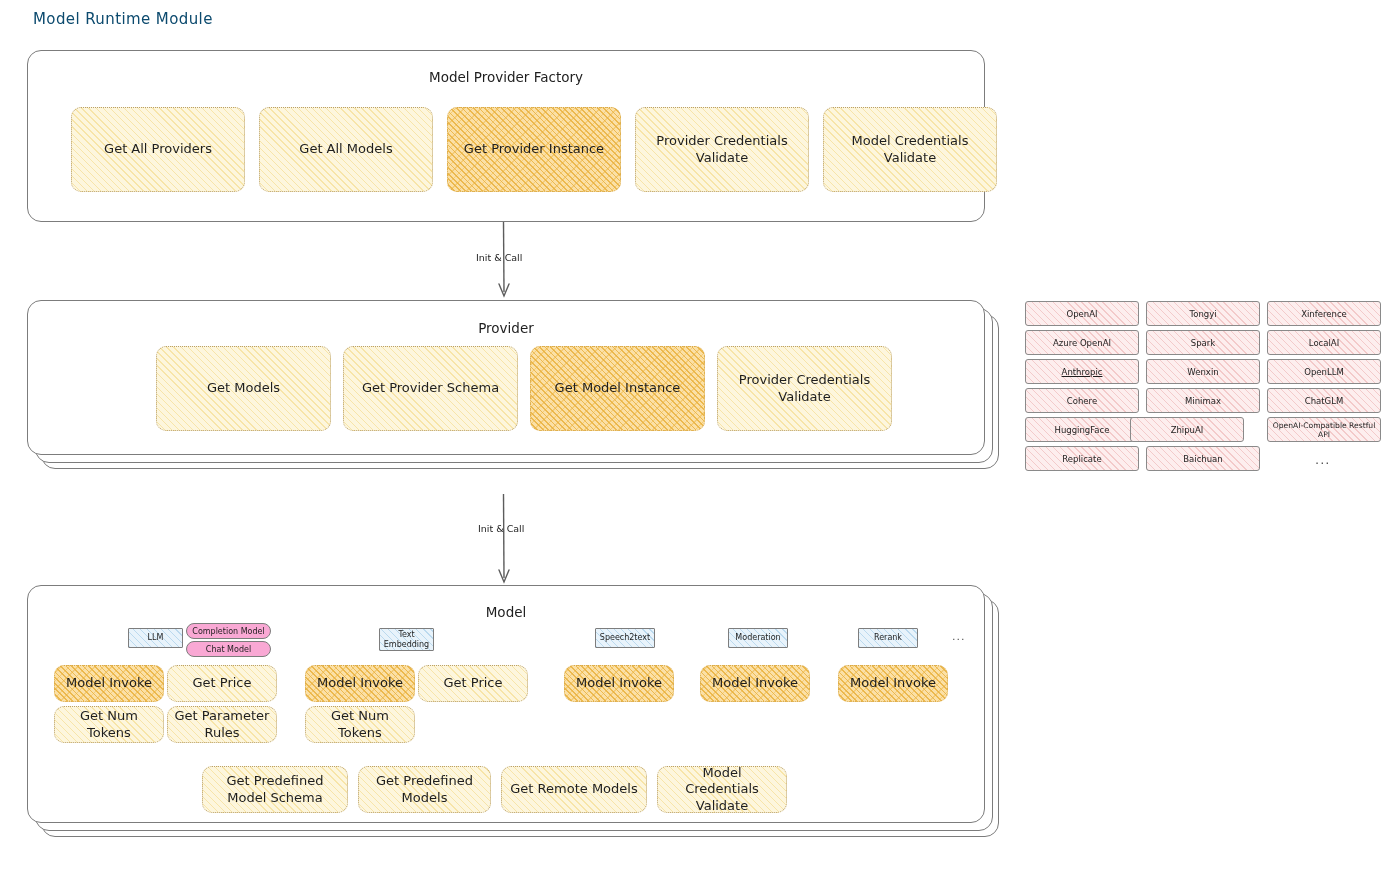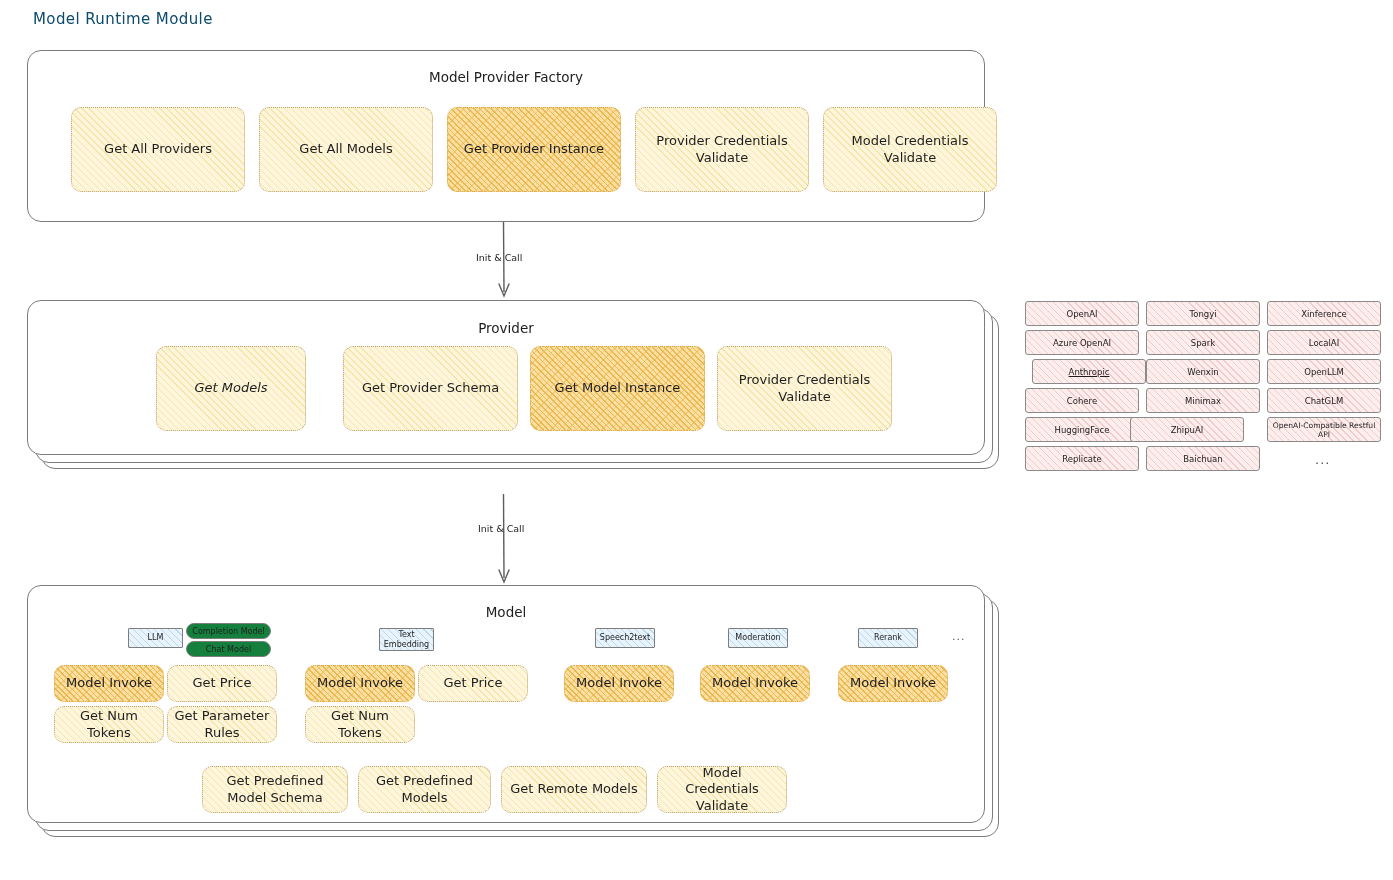--- a/index.html
+++ b/index.html
@@ -85,21 +85,21 @@
       repeating-linear-gradient(45deg, rgba(176,211,235,.8) 0 1px, transparent 1px 5px);
     display: flex; align-items: center; justify-content: center;
     font-size: 8px; line-height: 1.15; color: #1e1e1e; text-align: center;
     padding: 1px 3px;
   }
   
   .chip-white {
     position: absolute;
     border: 1.3px solid #7d7d7d;
     border-radius: 8px;
-    background: #15803d;
+    background: #f9a8d4;
     display: flex; align-items: center; justify-content: center;
     font-size: 8px; color: #1e1e1e; text-align: center;
     padding: 1px 3px;
   }
 
   .ellipsis {
     position: absolute; font-size: 13px; color: #555;
     letter-spacing: 1px;
   }
 
@@ -132,31 +132,31 @@
     <path d="M4 62 L9 74 L14 62" stroke="#5c5c5c" stroke-width="1.4" fill="none" stroke-linecap="round"></path>
   </svg>
   <div class="arrow-label" style="left:476px; top:252px;">Init &amp; Call</div>
 
   <div class="stack" style="left:27px; top:300px; width:980px; height:175px;">
     <div class="sheet s3" style="left:14px; top:14px; width:958px; height:155px;"></div>
     <div class="sheet s2" style="left:8px; top:8px; width:958px; height:155px;"></div>
     <div class="sheet s1" style="left:0; top:0; width:958px; height:155px;"></div>
     <div class="group-title" style="left:0; top:20px; width:958px;">Provider</div>
 
-    <div class="box dashed light" style="left:129px; top:46px; width:150px; height:85px;font-style:italic;">Get Models</div>
+    <div class="box dashed light" style="left:129px; top:46px; width:175px; height:85px;">Get Models</div>
     <div class="box dashed light" style="left:316px; top:46px; width:175px; height:85px;">Get Provider Schema</div>
     <div class="box dashed dark" style="left:503px; top:46px; width:175px; height:85px;">Get Model Instance</div>
     <div class="box dashed light" style="left:690px; top:46px; width:175px; height:85px;">Provider Credentials Validate</div>
   </div>
 
   <div class="abs" style="left:1025px; top:300px; width:355px; height:180px;">
 
     <div class="chip-pink" style="left:0; top:1px; width:114px; height:25px;">OpenAI</div>
     <div class="chip-pink" style="left:0; top:30px; width:114px; height:25px;">Azure OpenAI</div>
-    <div class="chip-pink" style="left:7px; top:59px; width:114px; height:25px;text-decoration:underline;">Anthropic</div>
+    <div class="chip-pink" style="left:0; top:59px; width:114px; height:25px;text-decoration:underline;">Anthropic</div>
     <div class="chip-pink" style="left:0; top:88px; width:114px; height:25px;">Cohere</div>
     <div class="chip-pink" style="left:0; top:117px; width:114px; height:25px;">HuggingFace</div>
     <div class="chip-pink" style="left:0; top:146px; width:114px; height:25px;">Replicate</div>
 
     <div class="chip-pink" style="left:121px; top:1px; width:114px; height:25px;">Tongyi</div>
     <div class="chip-pink" style="left:121px; top:30px; width:114px; height:25px;">Spark</div>
     <div class="chip-pink" style="left:121px; top:59px; width:114px; height:25px;">Wenxin</div>
     <div class="chip-pink" style="left:121px; top:88px; width:114px; height:25px;">Minimax</div>
     <div class="chip-pink" style="left:105px; top:117px; width:114px; height:25px;">ZhipuAI</div>
     <div class="chip-pink" style="left:121px; top:146px; width:114px; height:25px;">Baichuan</div>

